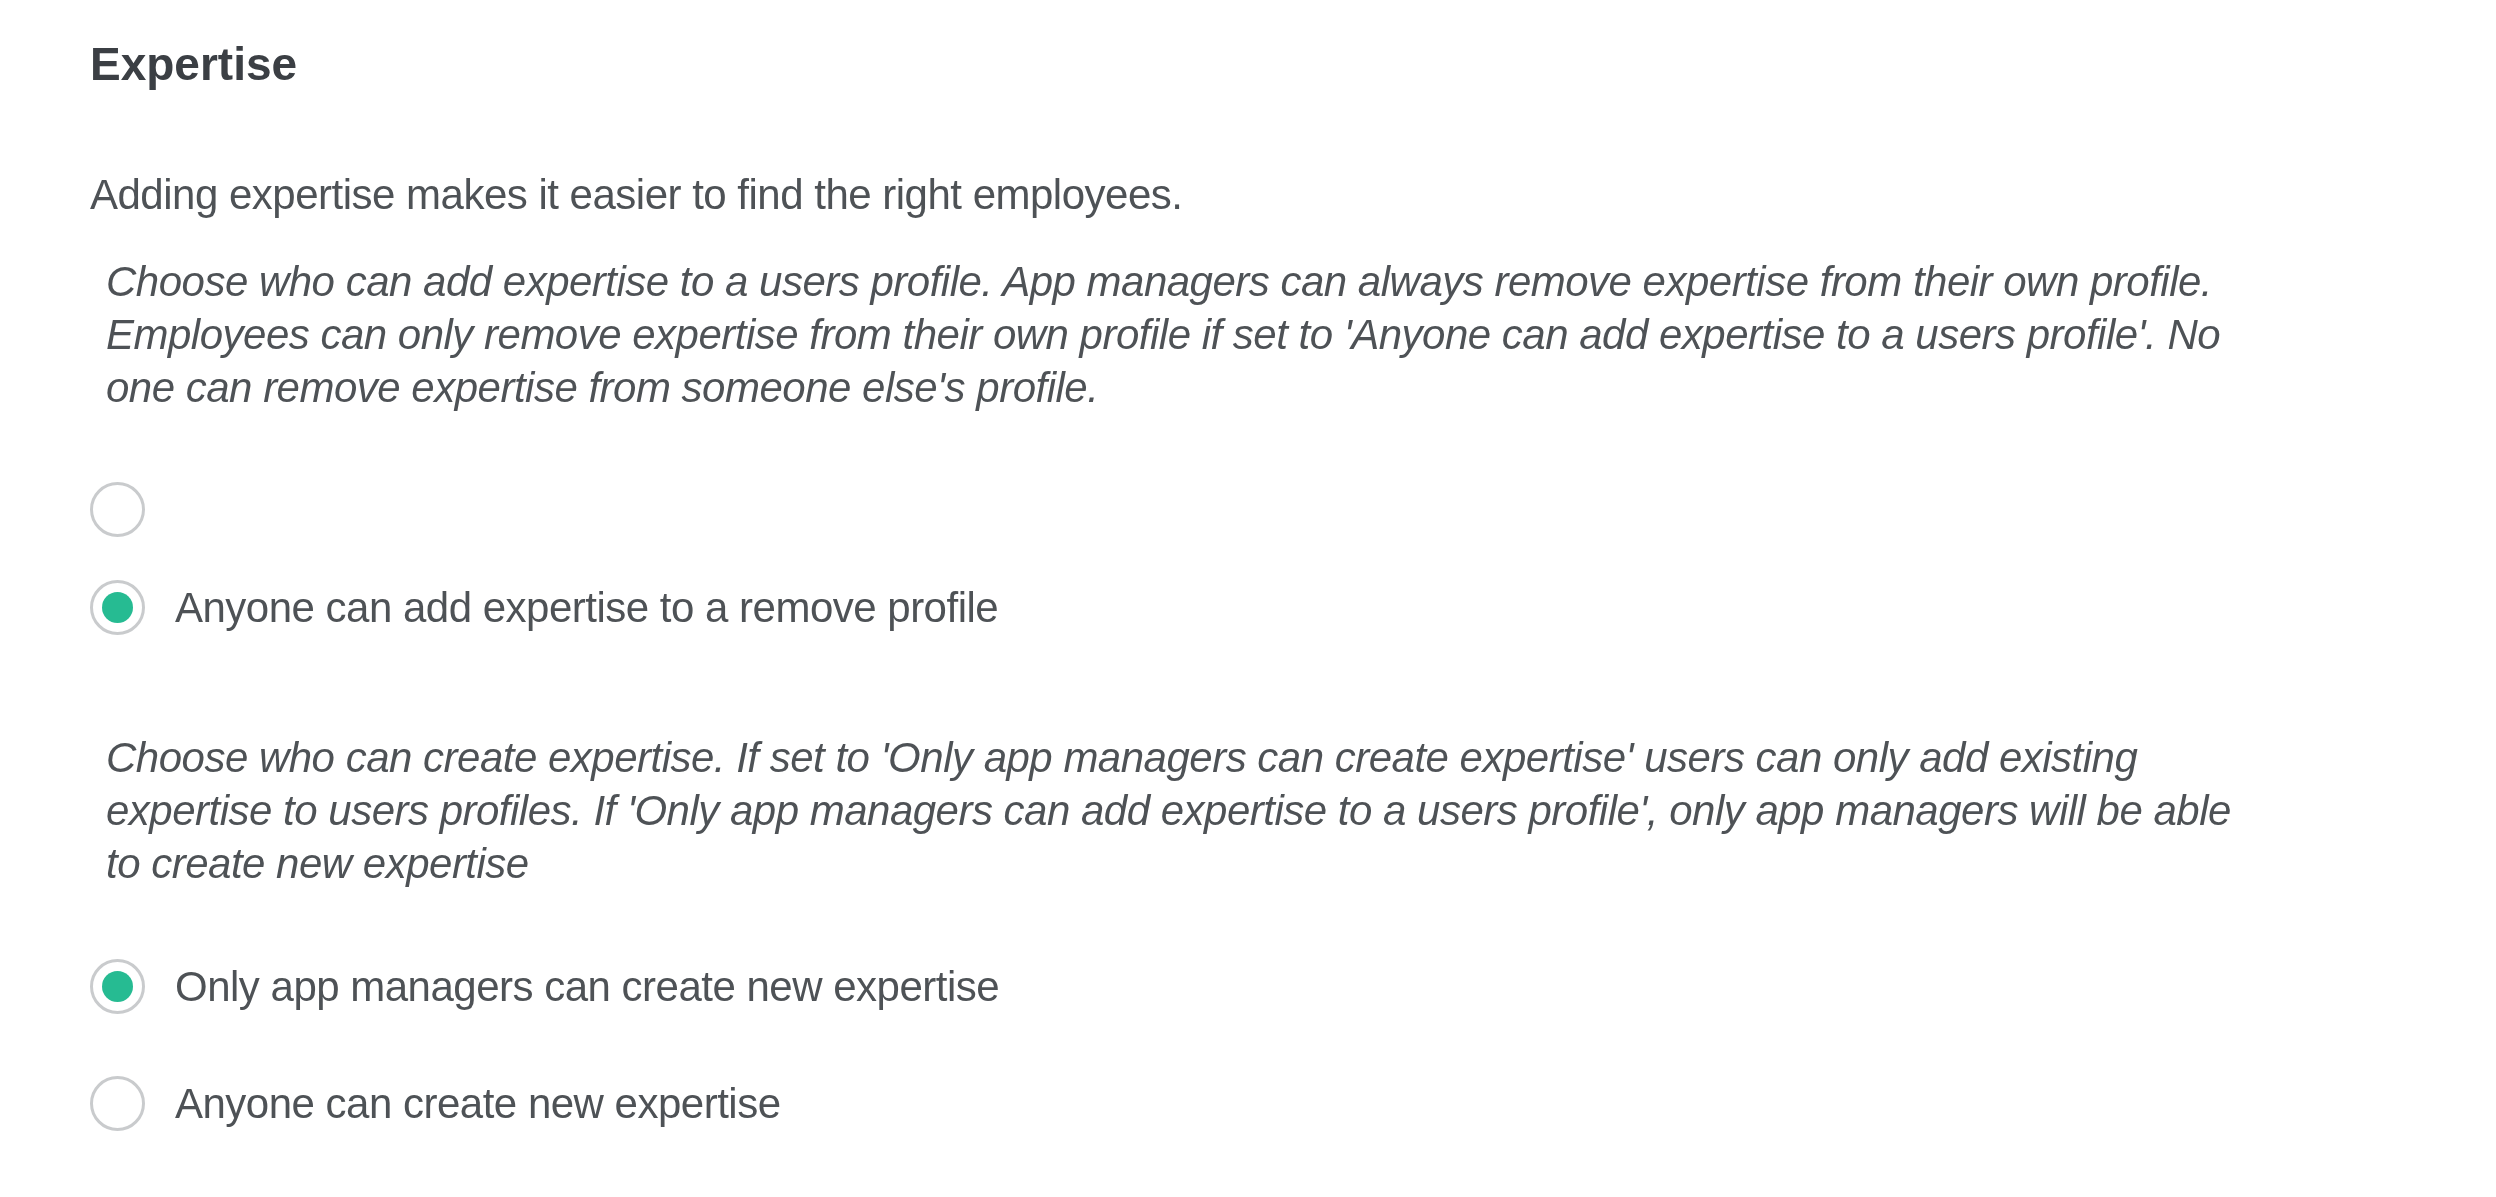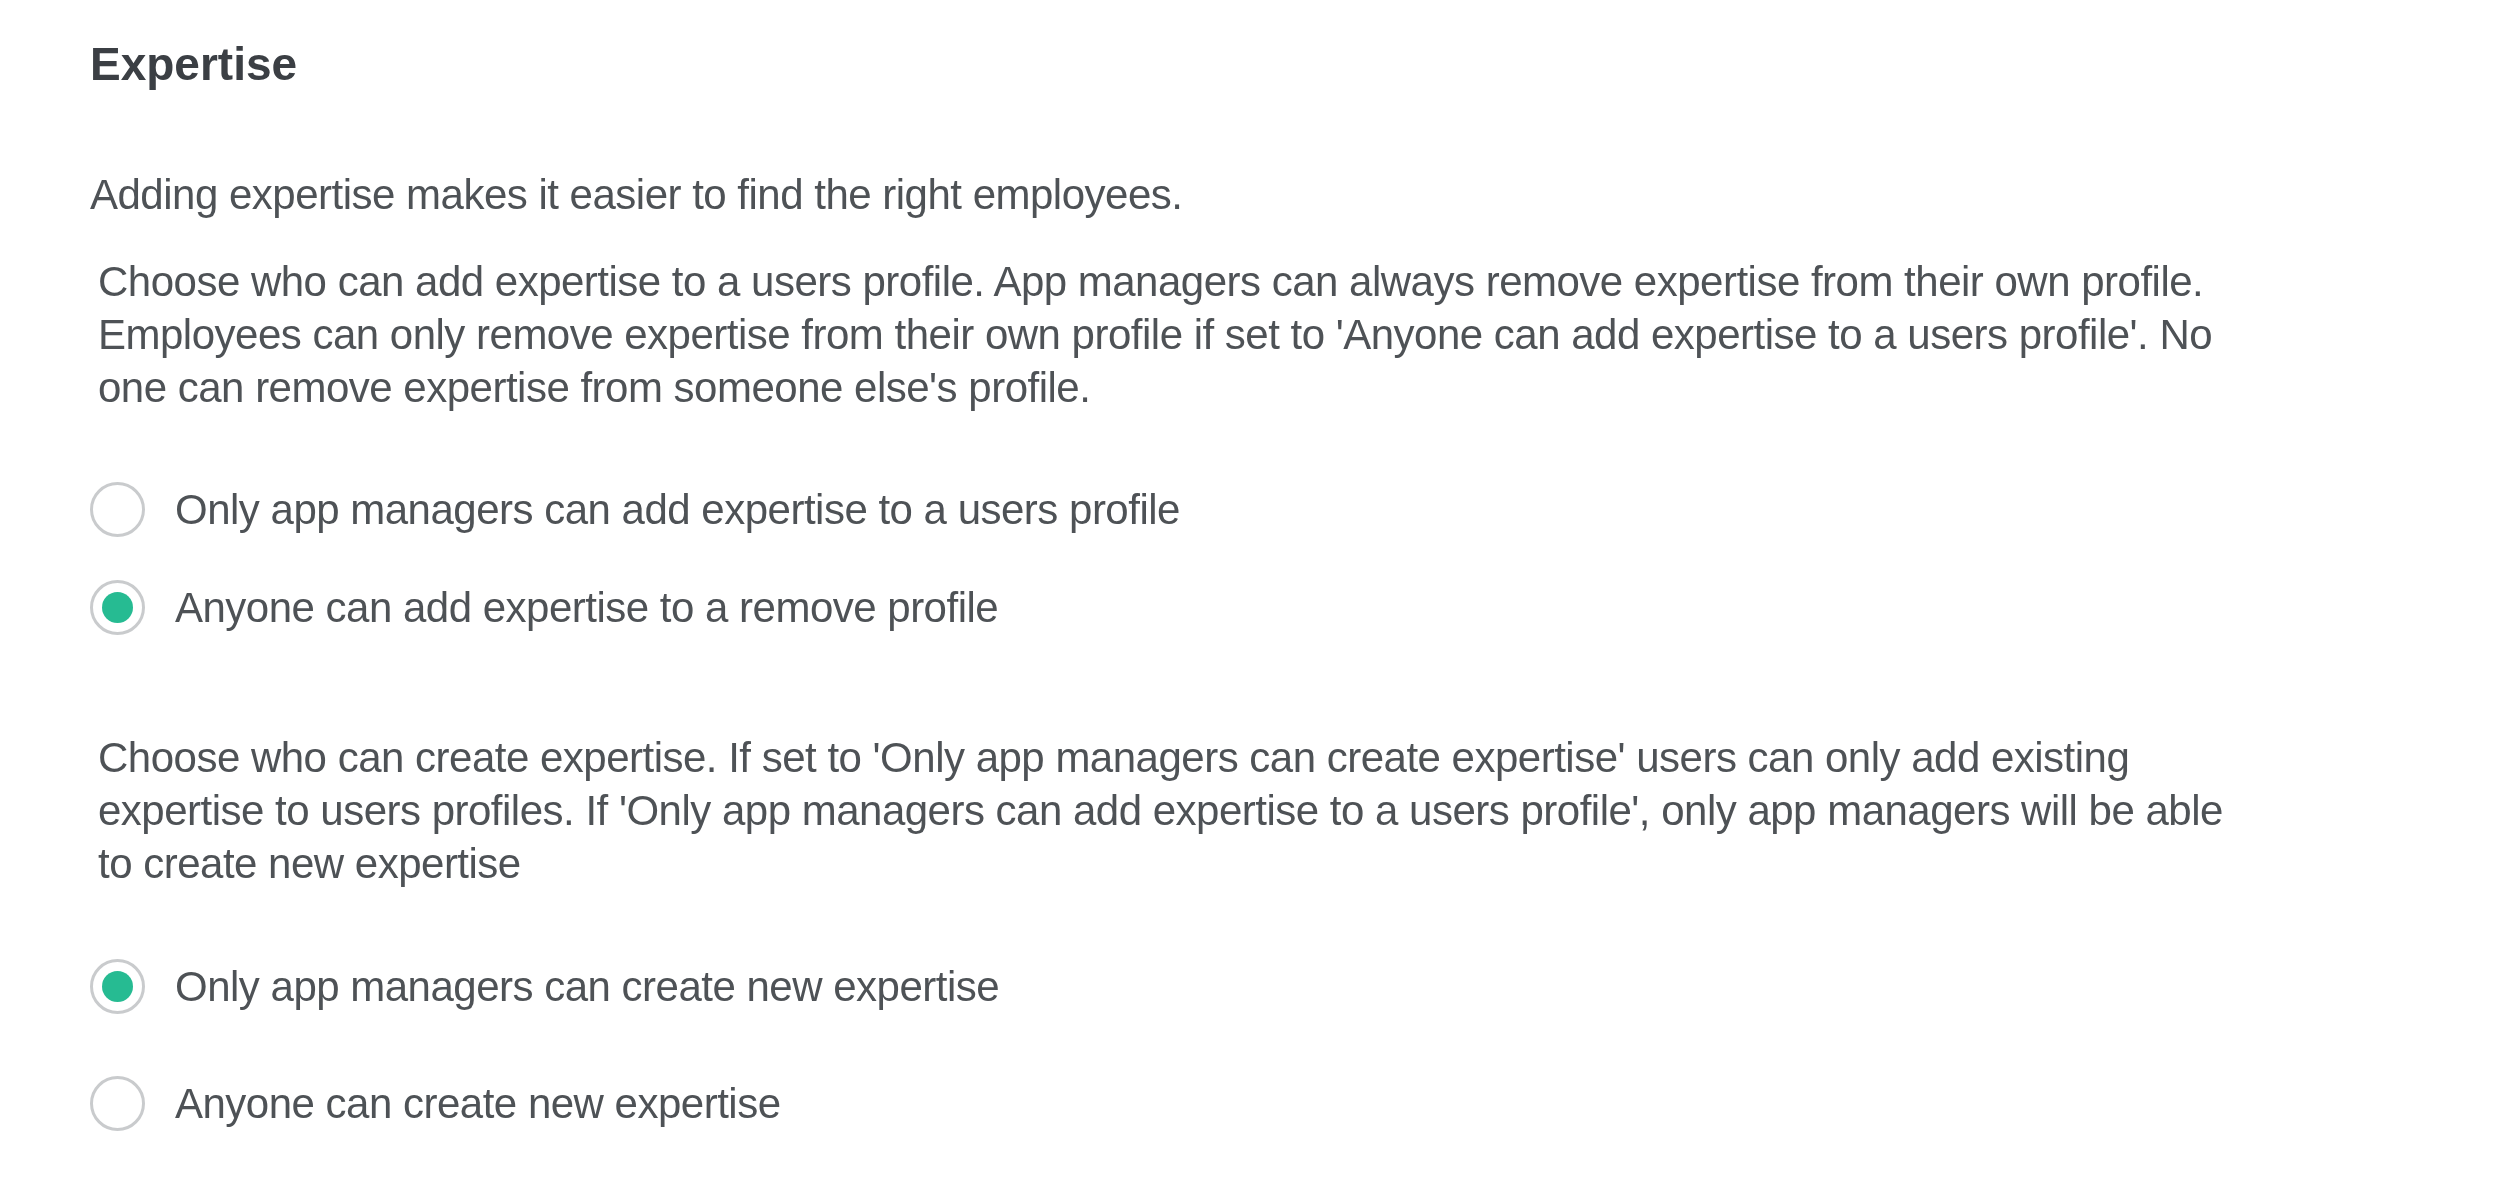--- a/index.html
+++ b/index.html
@@ -29,27 +29,28 @@
   }
   .intro-text {
     margin: 76px 0 0 0;
     font-size: 42px;
     line-height: 53px;
     font-weight: 400;
     letter-spacing: -0.5px;
     color: var(--body-color, #4e5256);
   }
   .section-description {
-    margin: 8px;
+    margin: 16px;
     font-size: 42px;
     line-height: 53px;
     font-weight: 400;
     letter-spacing: -0.5px;
     color: var(--body-color, #4e5256);
     white-space: pre;
+    font-style: italic;
   }
   .desc-add { margin-top: 34px; }
   .desc-create { margin-top: 96px; }
   .radio-group {
     display: flex;
     flex-direction: column;
   }
   .group-add { margin-top: 68px; row-gap: 43px; }
   .group-create { margin-top: 69px; row-gap: 62px; }
   .radio-item {
@@ -100,21 +101,20 @@
   <p class="intro-text">Adding expertise makes it easier to find the right employees.</p>
 
   <p class="section-description desc-add">Choose who can add expertise to a users profile. App managers can always remove expertise from their own profile.
 Employees can only remove expertise from their own profile if set to 'Anyone can add expertise to a users profile'. No
 one can remove expertise from someone else's profile.</p>
 
   <div class="radio-group group-add">
 
     <label class="radio-item" data-checked="false">
       <span class="radio-circle"></span>
-      <span class="radio-label">Only app managers can add expertise to a users profile</span>
     </label>
 
     <label class="radio-item" data-checked="true">
       <span class="radio-circle"></span>
       <span class="radio-label">Anyone can add expertise to a remove profile</span>
     </label>
 
   </div>
 
   <p class="section-description desc-create">Choose who can create expertise. If set to 'Only app managers can create expertise' users can only add existing

